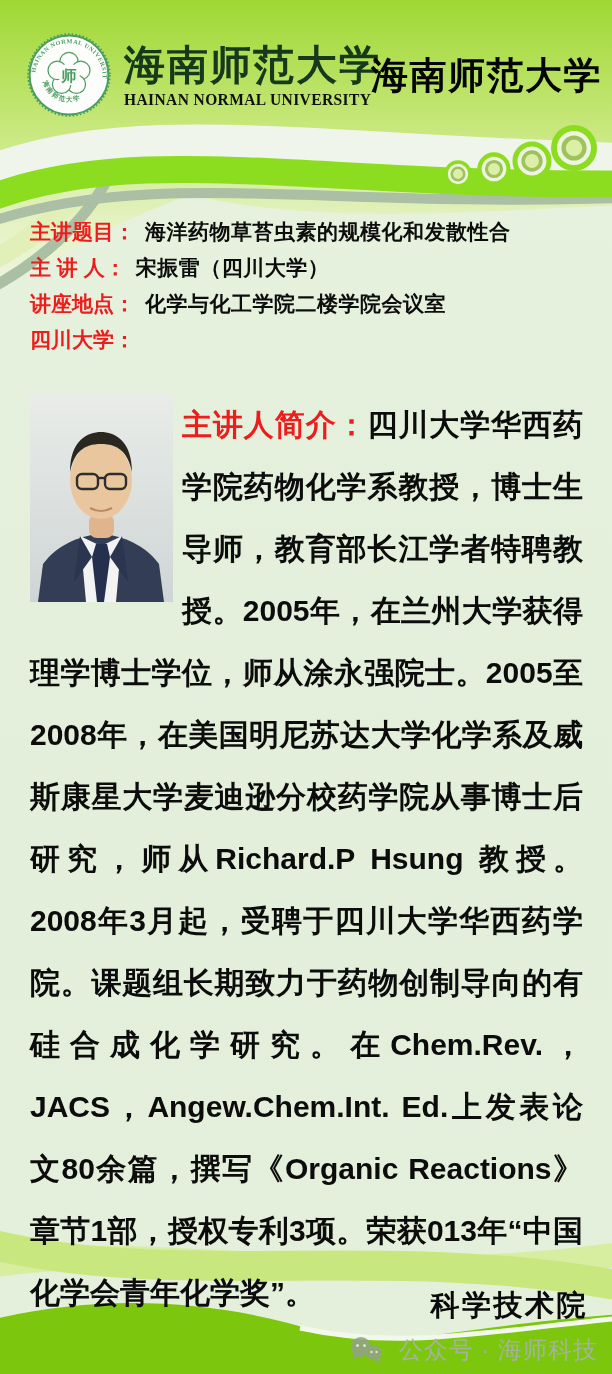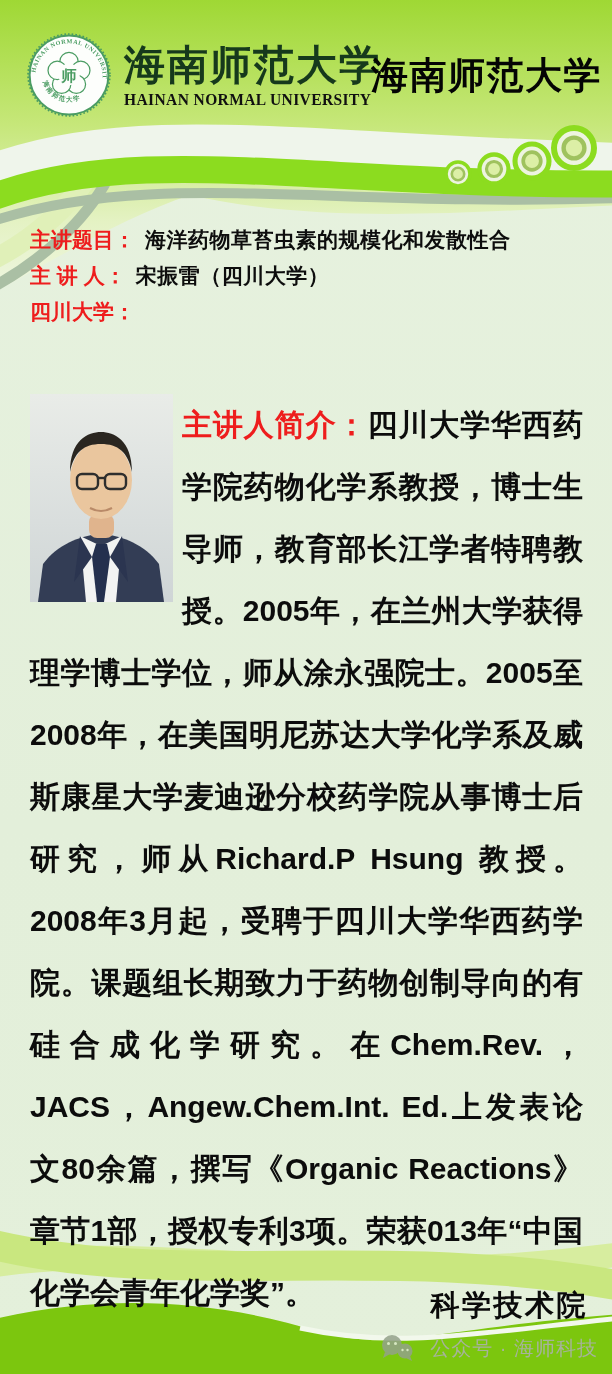--- a/index.html
+++ b/index.html
@@ -13,35 +13,35 @@
   .footer-deco{position:absolute;left:0;bottom:0;z-index:1}
 
   .brand{position:absolute;left:26px;top:32px;z-index:3;display:flex;align-items:center;gap:12px}
   .brand-zh{font-family:"DejaVu Serif","Liberation Serif",serif;font-weight:700;
             font-size:41px;line-height:46px;color:#16391c;letter-spacing:2px;white-space:nowrap}
   .brand-en{font-family:"Liberation Serif",serif;font-weight:700;font-size:16px;
             color:#101010;letter-spacing:.4px;margin-top:3px;transform:scaleX(.97);transform-origin:left;white-space:nowrap}
   .series-title{position:absolute;right:10px;top:51px;z-index:3;font-weight:700;
             font-size:37px;color:#040404;letter-spacing:1.5px;white-space:nowrap}
 
-  .info{position:absolute;left:30px;top:222px;z-index:3}
+  .info{position:absolute;left:30px;top:214px;z-index:3}
   .info-row{height:36px;display:flex;align-items:center;font-weight:700;font-size:21px;white-space:nowrap}
   .info-label{color:#ee1d1d;margin-right:10px;white-space:pre}
   .info-value{color:#0d0d0d;letter-spacing:.5px}
 
   .bio{position:absolute;left:30px;top:394px;width:553px;z-index:3;
        font-size:30px;line-height:62px;font-weight:600;color:#0c0c0c;
        text-align:justify}
   .photo-box{float:left;width:152px;height:232px}
   .bio-label{color:#ee1d1d;font-weight:700}
 
   .dept{position:absolute;right:24px;top:1286px;z-index:3;font-weight:700;
         font-size:29px;letter-spacing:2.5px;color:#0a0a0a;white-space:nowrap}
   .watermark{position:absolute;right:14px;top:1334px;z-index:3;display:flex;
-        align-items:center;gap:16px;color:#a6b39c;font-size:20px;letter-spacing:1px;white-space:nowrap}
+        align-items:center;gap:16px;color:#a6b39c;font-size:24px;letter-spacing:1px;white-space:nowrap}
 </style>
 </head>
 <body>
 
 <div class="page">
 
   <svg class="header-deco" width="612" height="330" viewBox="0 0 612 330">
     <defs>
       <linearGradient id="gradHeader" x1="0" y1="0" x2="0" y2="1">
         <stop offset="0" stop-color="#9fd834"></stop>
@@ -111,20 +111,24 @@
   <div class="info">
     <div class="info-row">
       <span class="info-label">主讲题目：</span>
       <span class="info-value">海洋药物草苔虫素的规模化和发散性合</span>
     </div>
     <div class="info-row">
       <span class="info-label">主 讲 人：</span>
       <span class="info-value">宋振雷（四川大学）</span>
     </div>
     <div class="info-row">
+      <span class="info-label">讲座地点：</span>
+      <span class="info-value">化学与化工学院二楼学院会议室</span>
+    </div>
+    <div class="info-row">
       <span class="info-label">四川大学：</span>
     </div>
   </div>
 
   <div class="bio">
     <div class="photo-box">
       <svg width="143" height="208" viewBox="0 0 143 208">
         <defs>
           <linearGradient id="photoBg" x1="0" y1="0" x2="0" y2="1">
             <stop offset="0" stop-color="#e9ece8"></stop>

